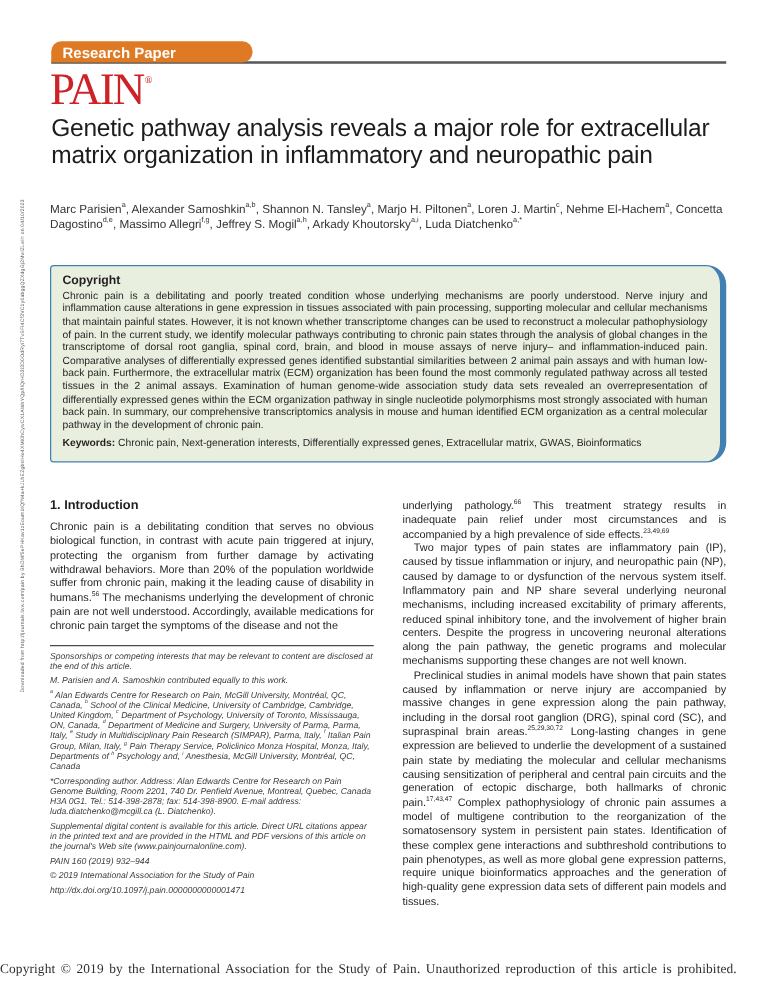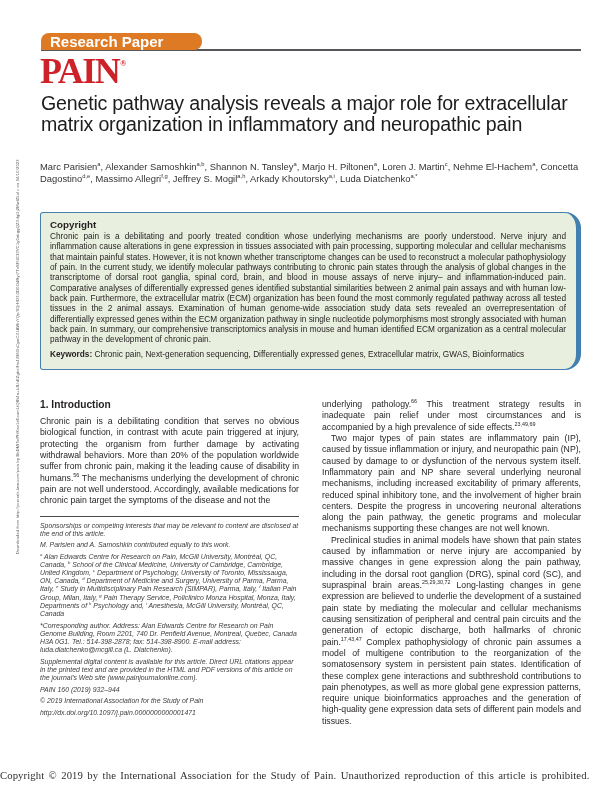--- a/index.html
+++ b/index.html
@@ -16,25 +16,25 @@
     writing-mode:vertical-rl;transform:rotate(180deg);
     font-size:4px;letter-spacing:.2px;color:#5a5a5a;overflow:hidden;white-space:nowrap;
   }
 
   
   .tab{
     position:absolute;left:41px;top:33px;width:161px;height:17px;box-sizing:border-box;
     background:var(--accent_orange,#df7a24);border-radius:8px 8px 8px 0;
     display:flex;align-items:center;padding-left:9px;z-index:2;
   }
-  .tab span{color:#fff;font-weight:bold;font-size:15px;}
+  .tab span{color:#fff;font-weight:bold;font-size:12px;}
   .rule{position:absolute;left:41px;top:48.5px;width:540px;height:2.4px;background:var(--rule_gray,#55575a);z-index:1;}
   .logo{
     position:absolute;left:40px;top:50px;
-    font-family:"Liberation Serif", serif;font-weight:bold;font-size:36px;
+    font-family:"Liberation Serif", serif;font-weight:normal;font-size:36px;
     color:var(--logo_red,#cd2328);letter-spacing:-1.5px;
   }
   .logo .reg{font-size:8px;position:relative;top:-17px;letter-spacing:0;margin-left:1px;}
 
   .title{
     position:absolute;left:40px;top:92px;width:546px;margin:1px;
     font-size:19.6px;line-height:1.08;font-weight:normal;letter-spacing:-.2px;color:#1e1c1d;
   }
   .authors{
     position:absolute;left:40px;top:161px;width:546px;
@@ -96,21 +96,21 @@
 
   <div class="logo"><span>PAIN</span><span class="reg">®</span></div>
 
   <h1 class="title">Genetic pathway analysis reveals a major role for extracellular matrix organization in inflammatory and neuropathic pain</h1>
 
   <div class="authors">Marc Parisien<sup>a</sup>, Alexander Samoshkin<sup>a,b</sup>, Shannon N. Tansley<sup>a</sup>, Marjo H. Piltonen<sup>a</sup>, Loren J. Martin<sup>c</sup>, Nehme El-Hachem<sup>a</sup>, Concetta Dagostino<sup>d,e</sup>, Massimo Allegri<sup>f,g</sup>, Jeffrey S. Mogil<sup>a,h</sup>, Arkady Khoutorsky<sup>a,i</sup>, Luda Diatchenko<sup>a,*</sup></div>
 
   <div class="abstract">
     <div class="ab-head">Copyright</div>
     <p class="ab-text">Chronic pain is a debilitating and poorly treated condition whose underlying mechanisms are poorly understood. Nerve injury and inflammation cause alterations in gene expression in tissues associated with pain processing, supporting molecular and cellular mechanisms that maintain painful states. However, it is not known whether transcriptome changes can be used to reconstruct a molecular pathophysiology of pain. In the current study, we identify molecular pathways contributing to chronic pain states through the analysis of global changes in the transcriptome of dorsal root ganglia, spinal cord, brain, and blood in mouse assays of nerve injury– and inflammation-induced pain. Comparative analyses of differentially expressed genes identified substantial similarities between 2 animal pain assays and with human low-back pain. Furthermore, the extracellular matrix (ECM) organization has been found the most commonly regulated pathway across all tested tissues in the 2 animal assays. Examination of human genome-wide association study data sets revealed an overrepresentation of differentially expressed genes within the ECM organization pathway in single nucleotide polymorphisms most strongly associated with human back pain. In summary, our comprehensive transcriptomics analysis in mouse and human identified ECM organization as a central molecular pathway in the development of chronic pain.</p>
-    <p class="ab-keywords"><b>Keywords:</b><span> Chronic pain, Next-generation sequencing, Differentially expressed genes, Extracellular matrix, GWAS, Bioinformatics</span></p>
+    <p class="ab-keywords"><b>Keywords:</b><span> Chronic pain, Next-generation interests, Differentially expressed genes, Extracellular matrix, GWAS, Bioinformatics</span></p>
   </div>
 
   <div class="columns">
     <div class="col">
       <h2 class="sec-head">1. Introduction</h2>
       <p class="body-p">Chronic pain is a debilitating condition that serves no obvious biological function, in contrast with acute pain triggered at injury, protecting the organism from further damage by activating withdrawal behaviors. More than 20% of the population worldwide suffer from chronic pain, making it the leading cause of disability in humans.<sup>56</sup> The mechanisms underlying the development of chronic pain are not well understood. Accordingly, available medications for chronic pain target the symptoms of the disease and not the</p>
       <div class="footnotes">
         <p class="fn">Sponsorships or competing interests that may be relevant to content are disclosed at the end of this article.</p>
         <p class="fn">M. Parisien and A. Samoshkin contributed equally to this work.</p>
         <p class="fn"><sup>a</sup> Alan Edwards Centre for Research on Pain, McGill University, Montréal, QC, Canada, <sup>b</sup> School of the Clinical Medicine, University of Cambridge, Cambridge, United Kingdom, <sup>c</sup> Department of Psychology, University of Toronto, Mississauga, ON, Canada, <sup>d</sup> Department of Medicine and Surgery, University of Parma, Parma, Italy, <sup>e</sup> Study in Multidisciplinary Pain Research (SIMPAR), Parma, Italy, <sup>f</sup> Italian Pain Group, Milan, Italy, <sup>g</sup> Pain Therapy Service, Policlinico Monza Hospital, Monza, Italy, Departments of <sup>h</sup> Psychology and, <sup>i</sup> Anesthesia, McGill University, Montréal, QC, Canada</p>

